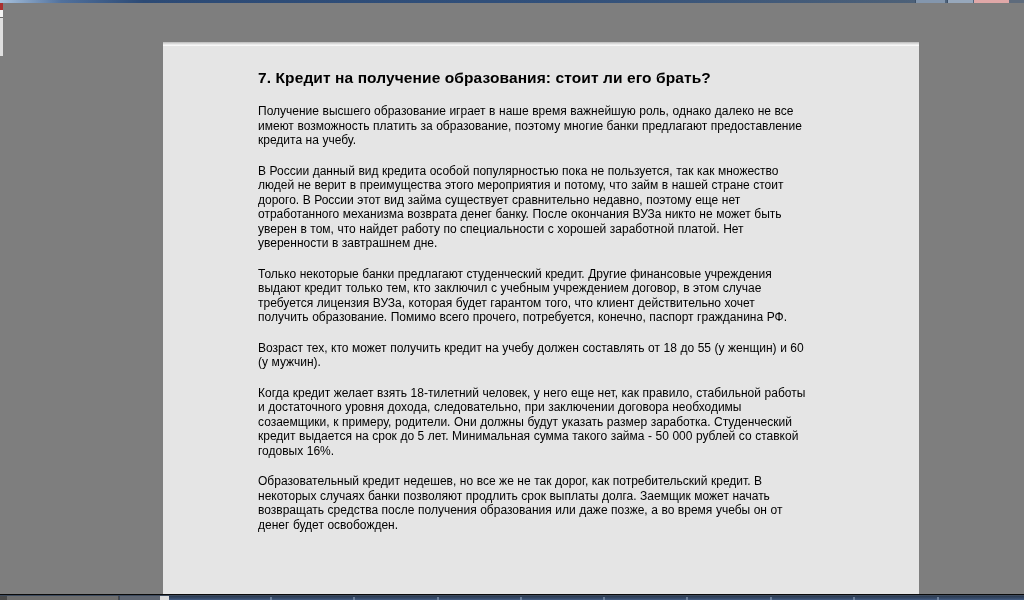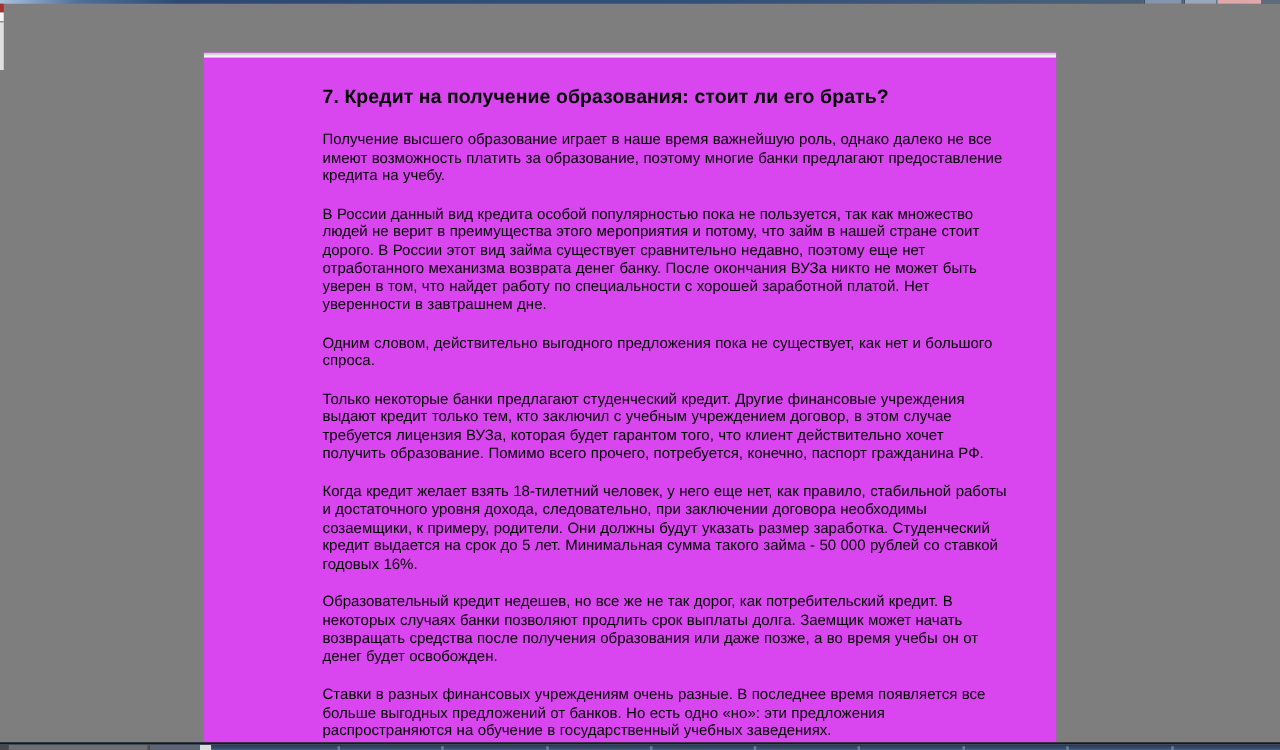--- a/index.html
+++ b/index.html
@@ -22,22 +22,22 @@
   .win-btn-end { left: 1009px; width: 15px; background: #5e6b7c; }
 
   
   .left-sliver { position: absolute; left: 0; top: 3px; width: 3px; }
   .left-red { height: 7px; background: #aa2f2f; }
   .left-white { height: 8px; background: #f4f4f4; border-bottom: 1px solid #6b6b6b; }
   .left-light { height: 38px; background: #dfdfdf; }
 
   
   .page {
-    position: absolute; left: 163px; top: 42px; width: 682px; height: 552px;
-    background: #d946ef; overflow: hidden;
+    position: absolute; left: 163px; top: 42px; width: 756px; height: 552px;
+    background: #e5e5e5; overflow: hidden;
   }
   .page::before {
     content: ""; display: block; position: absolute; left: 0; top: 0;
     width: 100%; height: 4px;
     background: linear-gradient(180deg, #b9b9b9 0%, #e7e7e7 55%, #ffffff 100%);
   }
   .page-inner { padding: 26px 38px 0 95px; }
   .doc-title {
     font-size: 15.5px; font-weight: bold; color: #000000;
     line-height: 19px; margin: 0 0 17px 0; letter-spacing: 0.1px;
@@ -78,25 +78,24 @@
   <div class="left-white"></div>
   <div class="left-light"></div>
 </div>
 
 <div class="page">
   <div class="page-inner">
     <h1 class="doc-title">7. Кредит на получение образования: стоит ли его брать?</h1>
     <div>
         <p class="para">Получение высшего образование играет в наше время важнейшую роль, однако далеко не все имеют возможность платить за образование, поэтому многие банки предлагают предоставление кредита на учебу.</p>
         <p class="para">В России данный вид кредита особой популярностью пока не пользуется, так как множество людей не верит в преимущества этого мероприятия и потому, что займ в нашей стране стоит дорого. В России этот вид займа существует сравнительно недавно, поэтому еще нет отработанного механизма возврата денег банку. После окончания ВУЗа никто не может быть уверен в том, что найдет работу по специальности с хорошей заработной платой. Нет уверенности в завтрашнем дне.</p>
-        <p class="para">Одним словом, действительно выгодного предложения пока не существует, как нет и большого спроса.</p>
         <p class="para">Только некоторые банки предлагают студенческий кредит. Другие финансовые учреждения выдают кредит только тем, кто заключил с учебным учреждением договор, в этом случае требуется лицензия ВУЗа, которая будет гарантом того, что клиент действительно хочет получить образование. Помимо всего прочего, потребуется, конечно, паспорт гражданина РФ.</p>
+        <p class="para">Возраст тех, кто может получить кредит на учебу должен составлять от 18 до 55 (у женщин) и 60 (у мужчин).</p>
         <p class="para">Когда кредит желает взять 18-тилетний человек, у него еще нет, как правило, стабильной работы и достаточного уровня дохода, следовательно, при заключении договора необходимы созаемщики, к примеру, родители. Они должны будут указать размер заработка. Студенческий кредит выдается на срок до 5 лет. Минимальная сумма такого займа - 50 000 рублей со ставкой годовых 16%.</p>
         <p class="para">Образовательный кредит недешев, но все же не так дорог, как потребительский кредит. В некоторых случаях банки позволяют продлить срок выплаты долга. Заемщик может начать возвращать средства после получения образования или даже позже, а во время учебы он от денег будет освобожден.</p>
-        <p class="para">Ставки в разных финансовых учреждениям очень разные. В последнее время появляется все больше выгодных предложений от банков. Но есть одно «но»: эти предложения распространяются на обучение в государственный учебных заведениях.</p>
       </div>
   </div>
 </div>
 
 <div class="bottom-edge">
   <div class="seg seg-a"></div>
   <div class="seg seg-b"></div>
   <div class="seg seg-c"></div>
   <div class="seg seg-white"></div>
   <div class="seg seg-rest">

